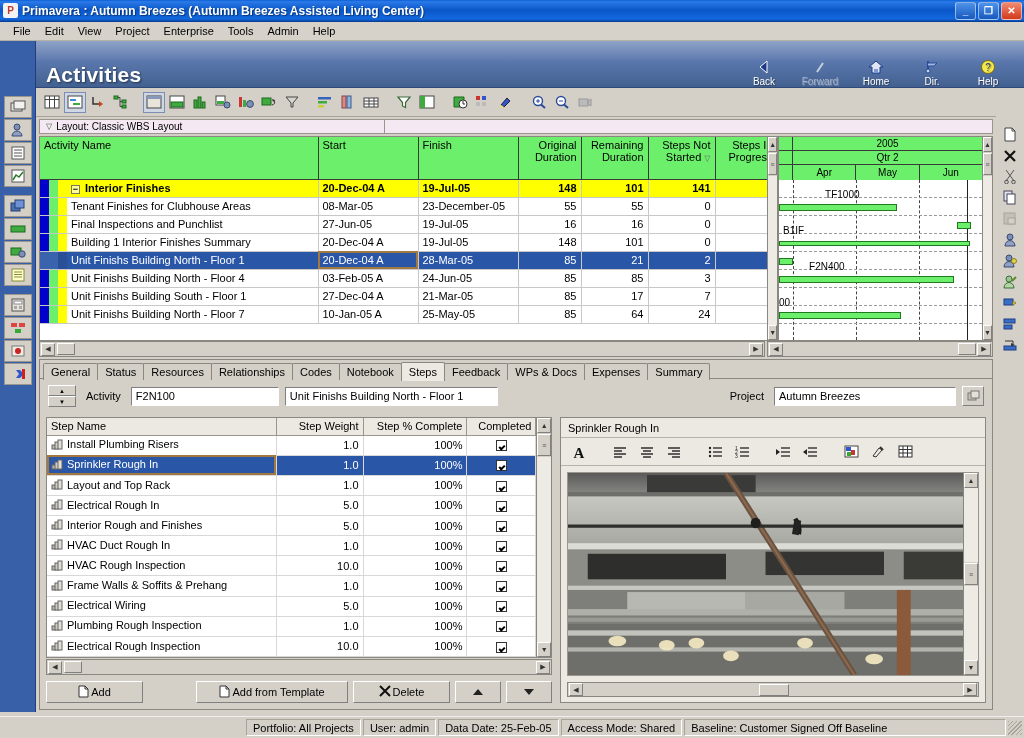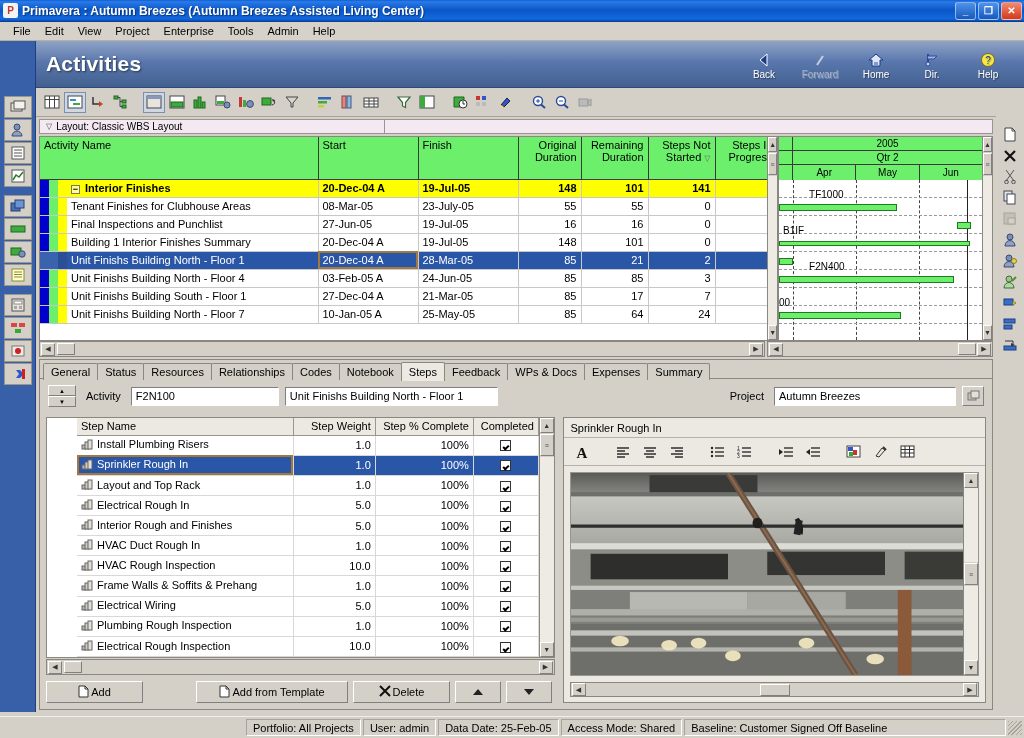--- a/index.html
+++ b/index.html
@@ -76,21 +76,21 @@
     padding-top: 6px;
   }
   .rs-item { width: 22px; height: 21px; display: flex; align-items: center; justify-content: center; }
 
   
   .pagehead {
     position: absolute; left: 36px; top: 41px; right: 0; height: 47px;
     background: #4f6fa8;
     background-image: repeating-linear-gradient(90deg, rgba(255,255,255,.05) 0 1px, transparent 1px 3px);
     border-bottom: 1px solid #2f4878;
-    display: flex; align-items: center;
+    display: flex; align-items: flex-end;
   }
   .pagehead::before{
     content:""; position:absolute; left:0; top:0; bottom:0; width:100%;
     background: linear-gradient(to bottom, #8fa3c6, #5a77ad 45%, #42608f);
     opacity:1; z-index:0;
   }
   .page-title {
     position: relative; z-index: 1;
     color: #fff; font-size: 21px; font-weight: bold;
     margin-left: 10px; text-shadow: 1px 1px 2px rgba(0,0,0,.5);
@@ -213,21 +213,21 @@
   .smallbtn {
     width: 22px; height: 20px; background: #d4d0c8; border: 1px solid #fff;
     border-right-color: #808080; border-bottom-color: #808080;
     display: flex; align-items: center; justify-content: center;
   }
 
   .panes { position: absolute; left: 6px; right: 6px; top: 57px; bottom: 6px; display: flex; gap: 8px; }
   .lpane { flex: 0 0 463px; display: flex; flex-direction: column; }
   .rpane { flex: 1; display: flex; flex-direction: column; border: 1px solid #8a8680; background: #ece9e3; }
 
-  .steptable { flex: 1; border: 1px solid #8a8680; background: #fff; display: flex; overflow: hidden; padding-left: 30px; }
+  .steptable { flex: 1; border: 1px solid #8a8680; background: #fff; display: flex; overflow: hidden; }
   table.steps { border-collapse: collapse; width: 100%; table-layout: fixed; font-size: 11px; }
   table.steps th {
     background: #ece9e3; border: 1px solid #9a968e; border-top:none; border-left:none;
     font-weight: normal; padding: 2px 4px; height: 17px; text-align: right; font-size: 11px;
   }
   table.steps th.l { text-align: left; }
   table.steps td { border-bottom: 1px solid #d8d8d8; border-right: 1px solid #d8d8d8; height: 18px; padding: 0 4px; white-space: nowrap; }
   table.steps td.num { text-align: right; }
   table.steps td.ctr { text-align: center; }
   table.steps tr.sel td { background: #2a56a8; color: #fff; }
@@ -722,21 +722,21 @@
               <td class="num">141</td>
               <td class="num">0</td>
 
             </tr>
             <tr>
               <td class="barcell" style="background:#0000cc"></td>
               <td class="barcell" style="background:#6cf06c"></td>
               <td class="barcell" style="background:#ffff00"></td>
               <td class="indent2">Tenant Finishes for Clubhouse Areas</td>
               <td>08-Mar-05</td>
-              <td>23-July-05</td>
+              <td>23-December-05</td>
               <td class="num">55</td>
               <td class="num">55</td>
               <td class="num">0</td>
               <td class="num">0</td>
 
             </tr>
             <tr>
               <td class="barcell" style="background:#0000cc"></td>
               <td class="barcell" style="background:#6cf06c"></td>
               <td class="barcell" style="background:#ffff00"></td>
@@ -845,21 +845,21 @@
         </div>
         <div class="gantt-body">
           <div class="gline" style="left:14px"></div>
           <div class="gline" style="left:77px"></div>
           <div class="gline" style="left:140px"></div>
           <div class="gline" style="left:188px; border-left:1px solid #222"></div>
 
           <div class="grow"></div>
           <div class="grow">
             <div class="gbar" style="left:0; width:118px"></div>
-            <span class="glabel" style="left:30px">TF1000</span>
+            <span class="glabel" style="left:46px">TF1000</span>
           </div>
           <div class="grow">
             <div class="gbar" style="left:178px; width:14px"></div>
           </div>
           <div class="grow">
             <div class="gsum" style="left:0; width:191px"></div>
             <span class="glabel" style="left:4px">B1IF</span>
           </div>
           <div class="grow">
             <div class="gbar" style="left:0; width:14px"></div>

